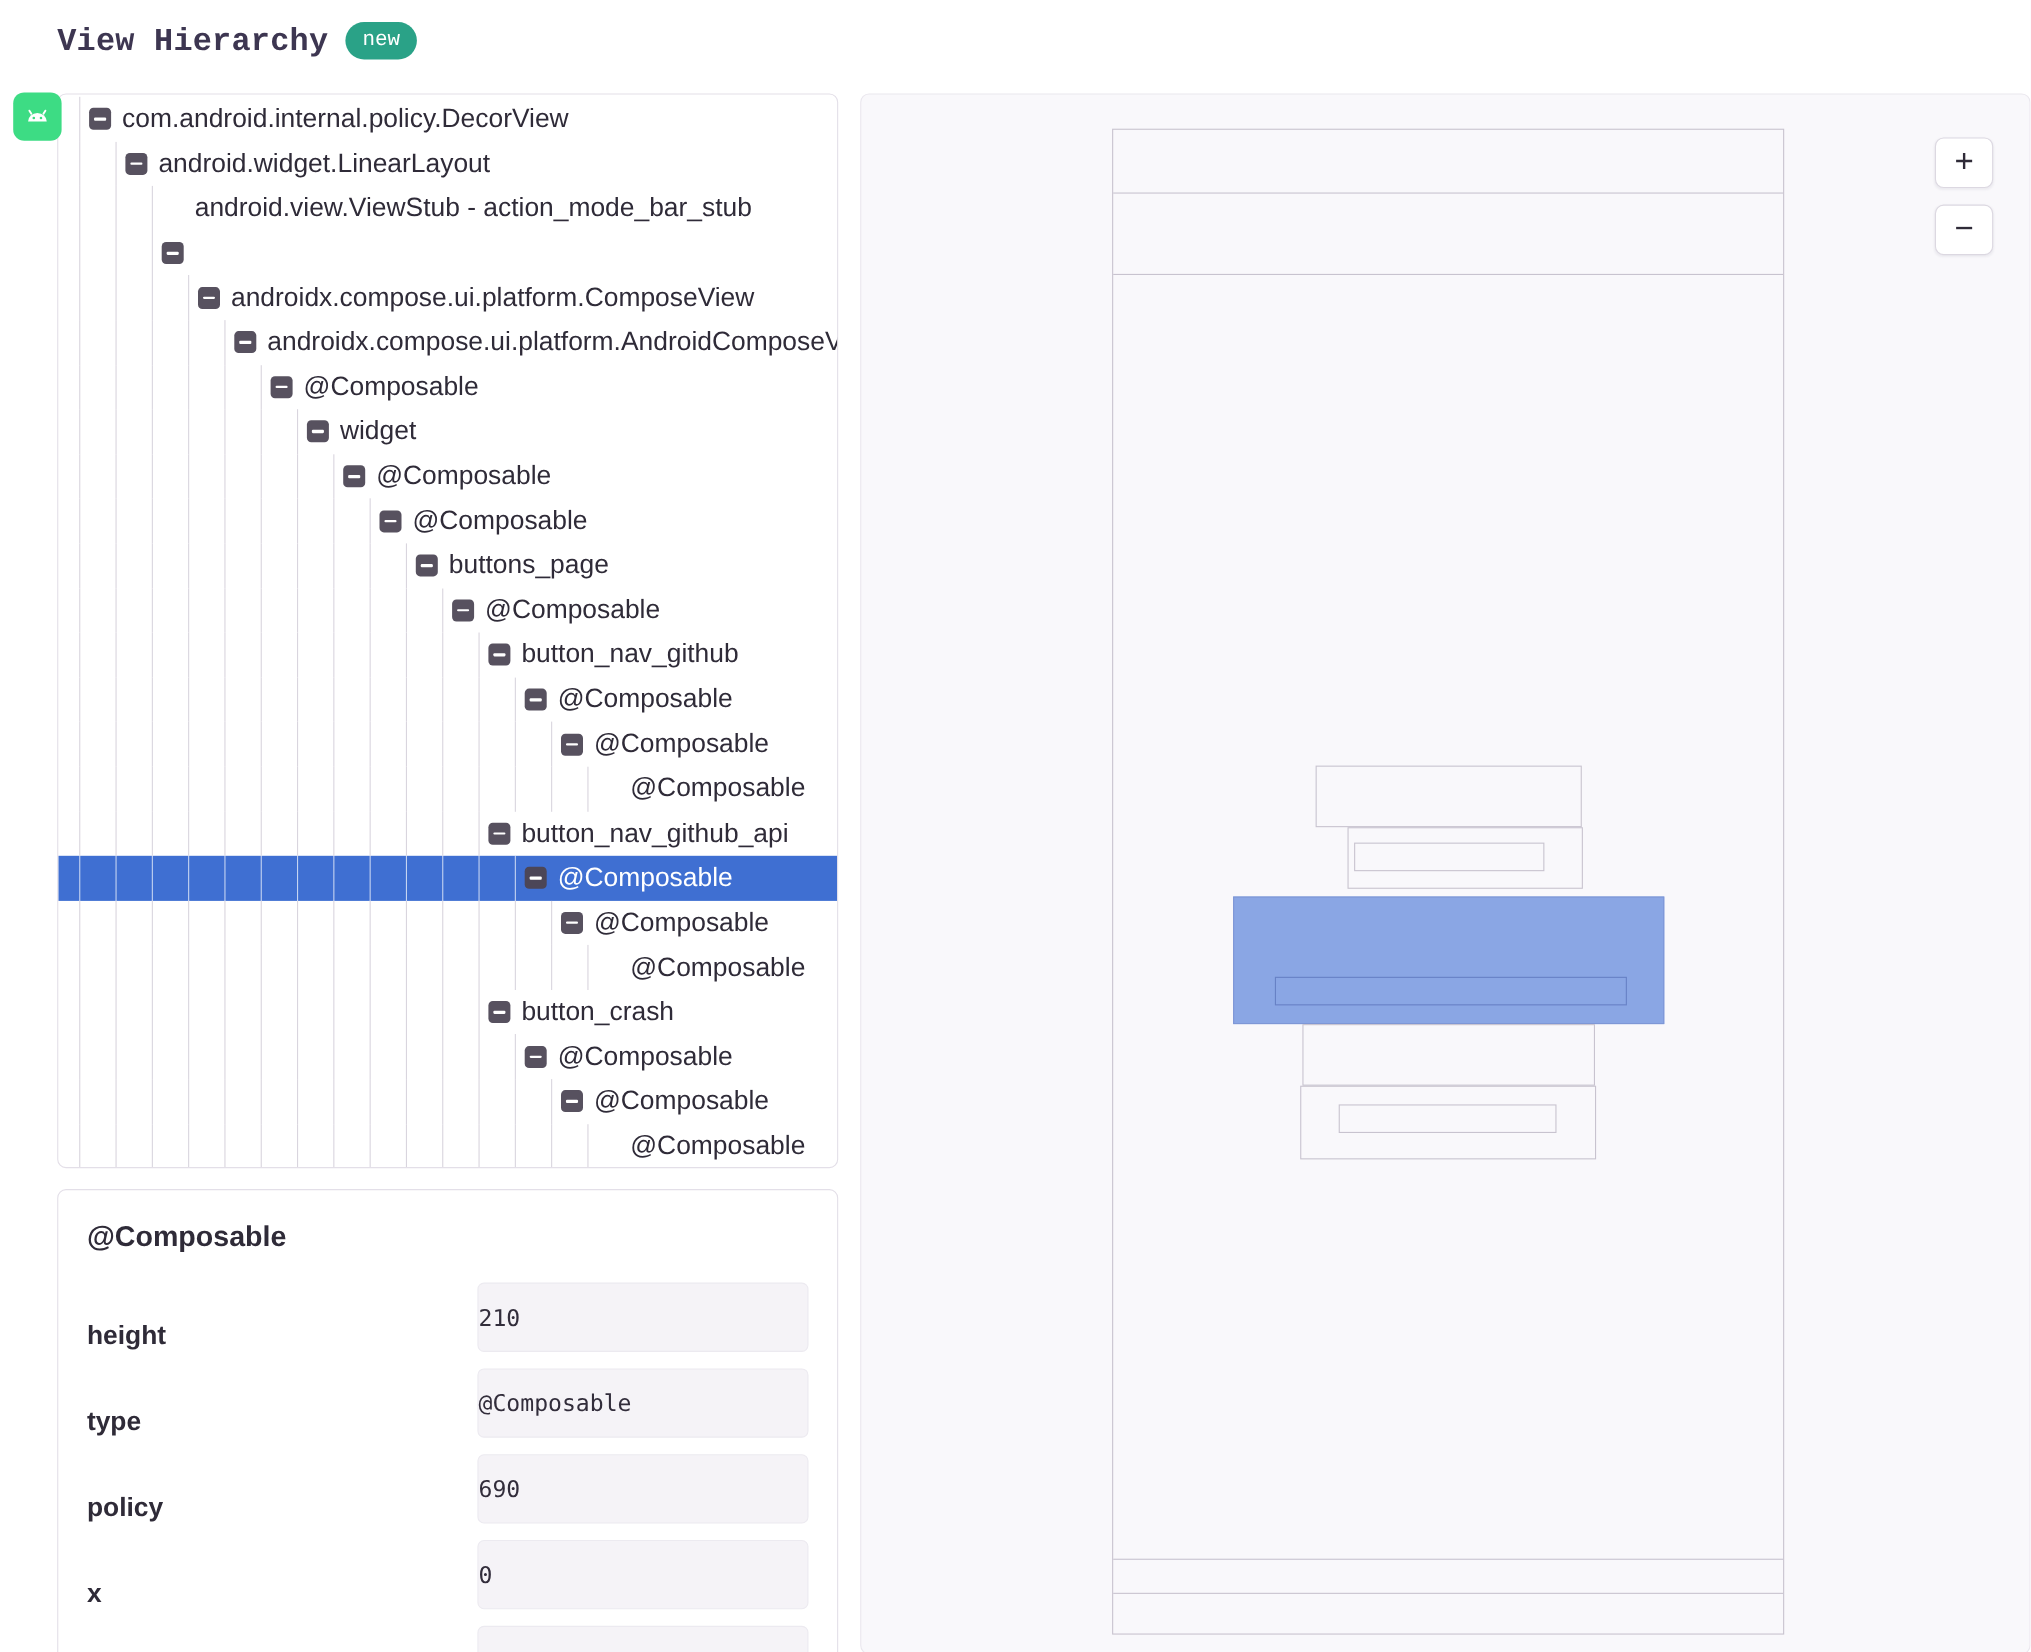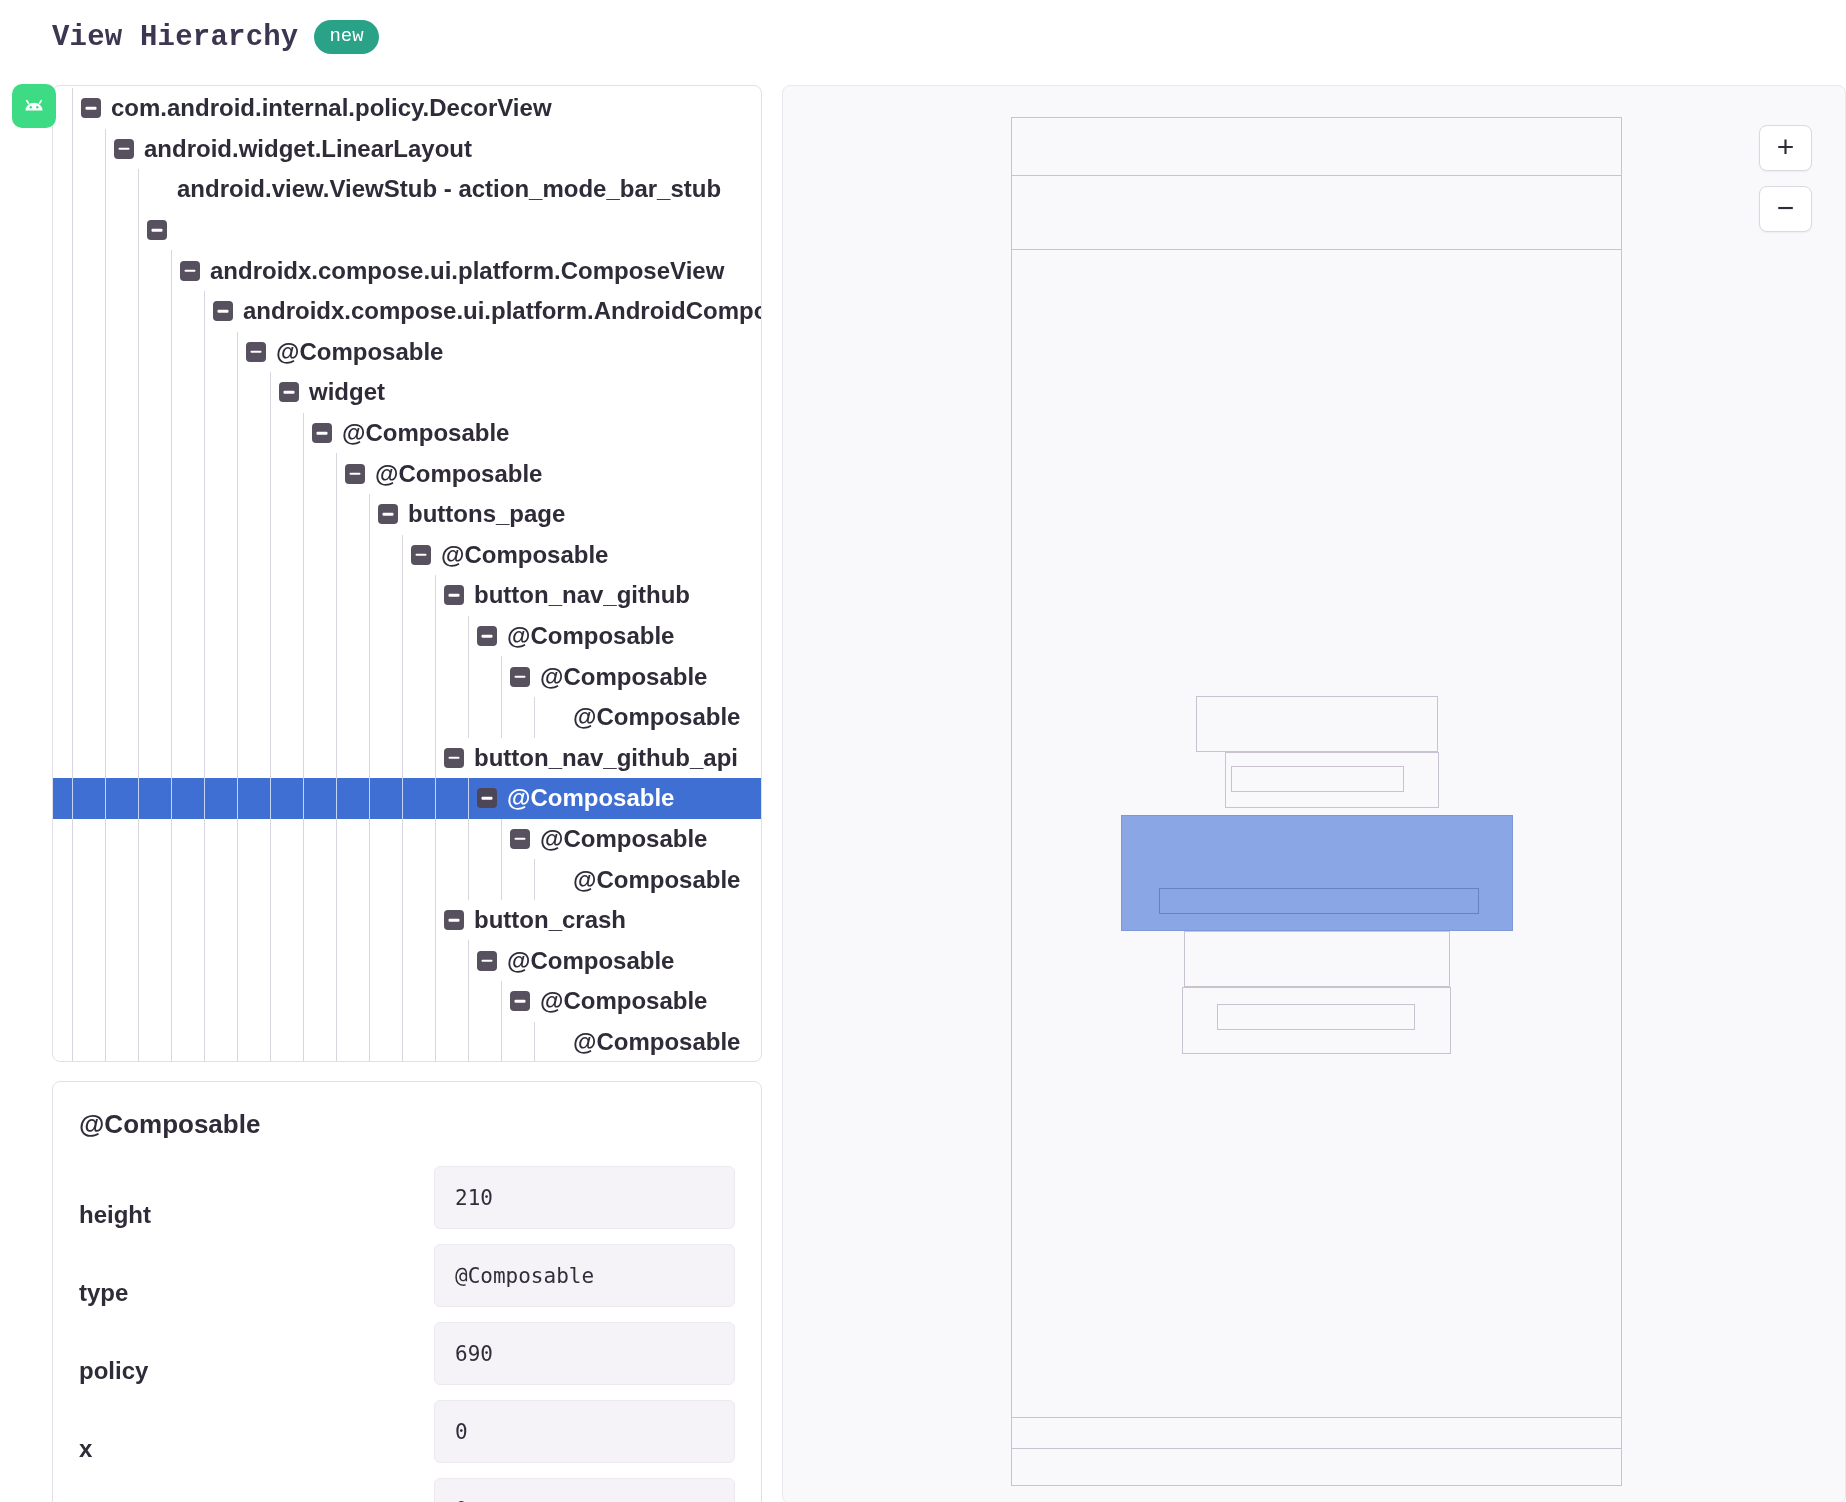--- a/index.html
+++ b/index.html
@@ -68,21 +68,20 @@
     overflow: hidden;
     padding-top: 2px;
   }
   .tree-row {
     display: flex;
     align-items: center;
     height: 40.6px;
     padding-left: 19px;
     white-space: nowrap;
     cursor: default;
-    font-weight: bold;
   }
   .guide {
     width: 33px;
     align-self: stretch;
     border-left: 1.5px solid #d9d5de;
     flex: 0 0 auto;
   }
   .guide.stub { width: 9px; }
   .collapse-icon {
     position: relative;
@@ -146,21 +145,20 @@
     color: #2f2b38;
   }
   .detail-value {
     width: 306px;
     height: 63px;
     background: #f5f3f7;
     border: 1px solid #eceaf0;
     border-radius: 6px;
     display: flex;
     align-items: center;
-    padding-left: 20px;
     font-family: "DejaVu Sans Mono", "Liberation Mono", monospace;
     font-size: 21px;
     color: #322d3b;
   }
 
   
   .viewer-panel {
     position: absolute;
     left: 782px;
     top: 85px;

